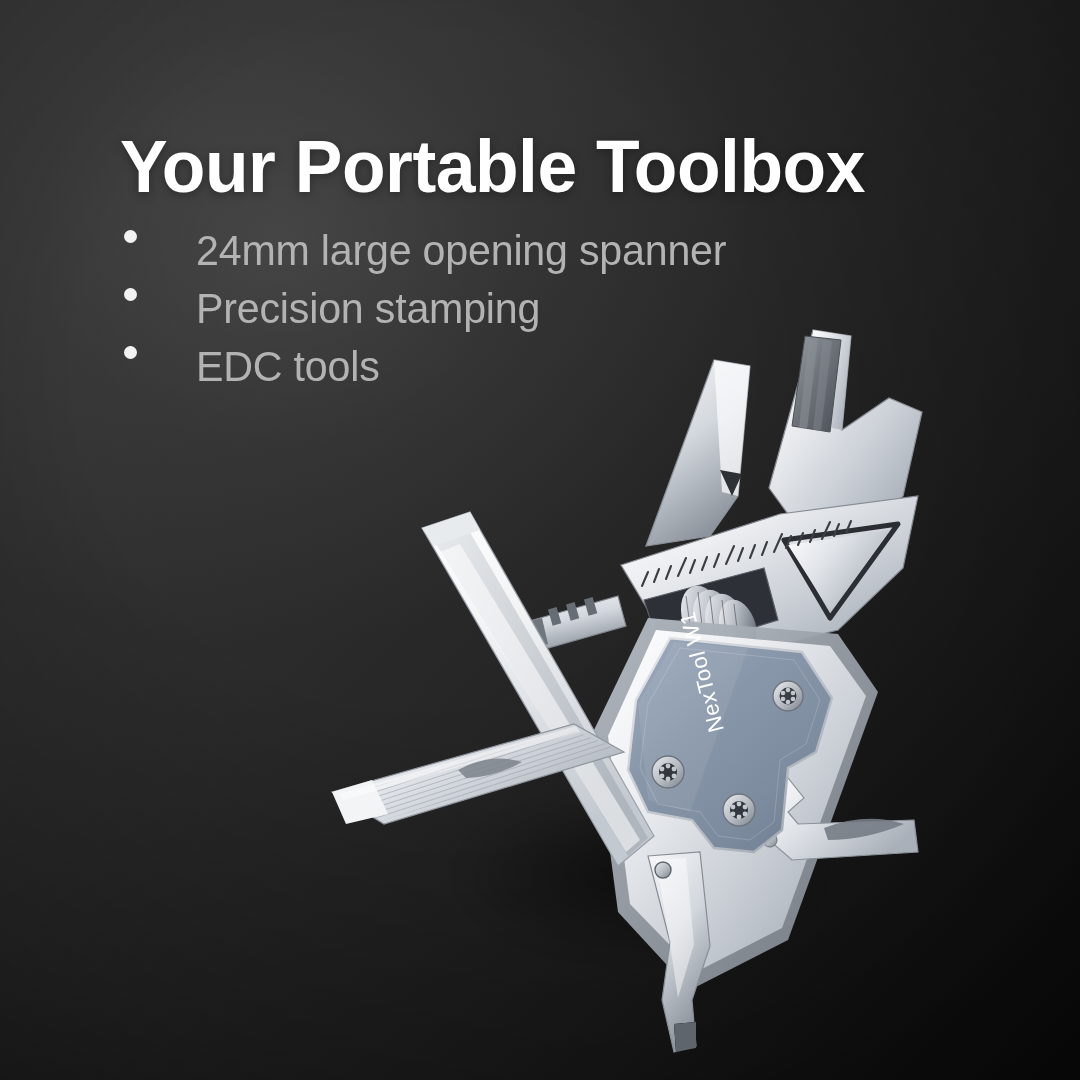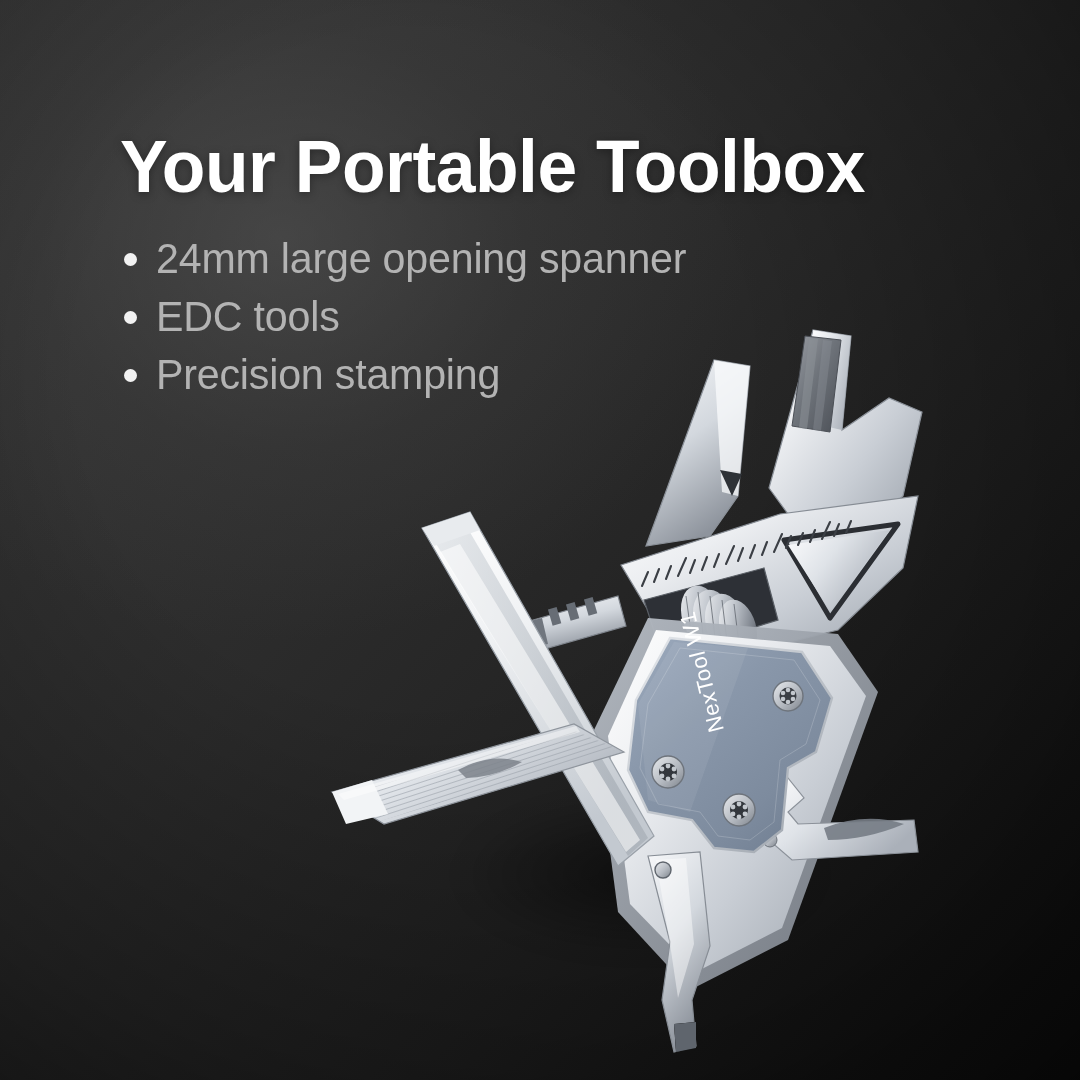--- a/index.html
+++ b/index.html
@@ -37,22 +37,23 @@
     color:#ffffff;
     letter-spacing:-0.5px;
     line-height:1.0;
     transform:scaleX(.965);
     transform-origin:left center;
     white-space:nowrap;
     text-shadow:0 2px 10px rgba(0,0,0,.35);
   }
   .bullets { margin-top:26px; list-style:none; }
   .bullet {
-    display:flex; align-items:center;
+    display:flex; 
     height:58px;
+    gap:40px;
   }
   .dot {
     width:13px; height:13px; border-radius:50%;
     background:#f2f2f2;
     flex:0 0 13px;
     margin-right:19px;
     margin-left:4px;
   }
   .btext {
     font-size:42px;
@@ -324,22 +325,22 @@
   <div class="copy">
     <div class="title">Your Portable Toolbox</div>
 
     <ul class="bullets">
       <li class="bullet">
         <span class="dot"></span>
         <span class="btext">24mm large opening spanner</span>
       </li>
       <li class="bullet">
         <span class="dot"></span>
-        <span class="btext">EDC tools</span>
+        <span class="btext">Precision stamping</span>
       </li>
       <li class="bullet">
         <span class="dot"></span>
-        <span class="btext">Precision stamping</span>
+        <span class="btext">EDC tools</span>
       </li>
     </ul>
   </div>
 
 </div>
 
 </body></html>

